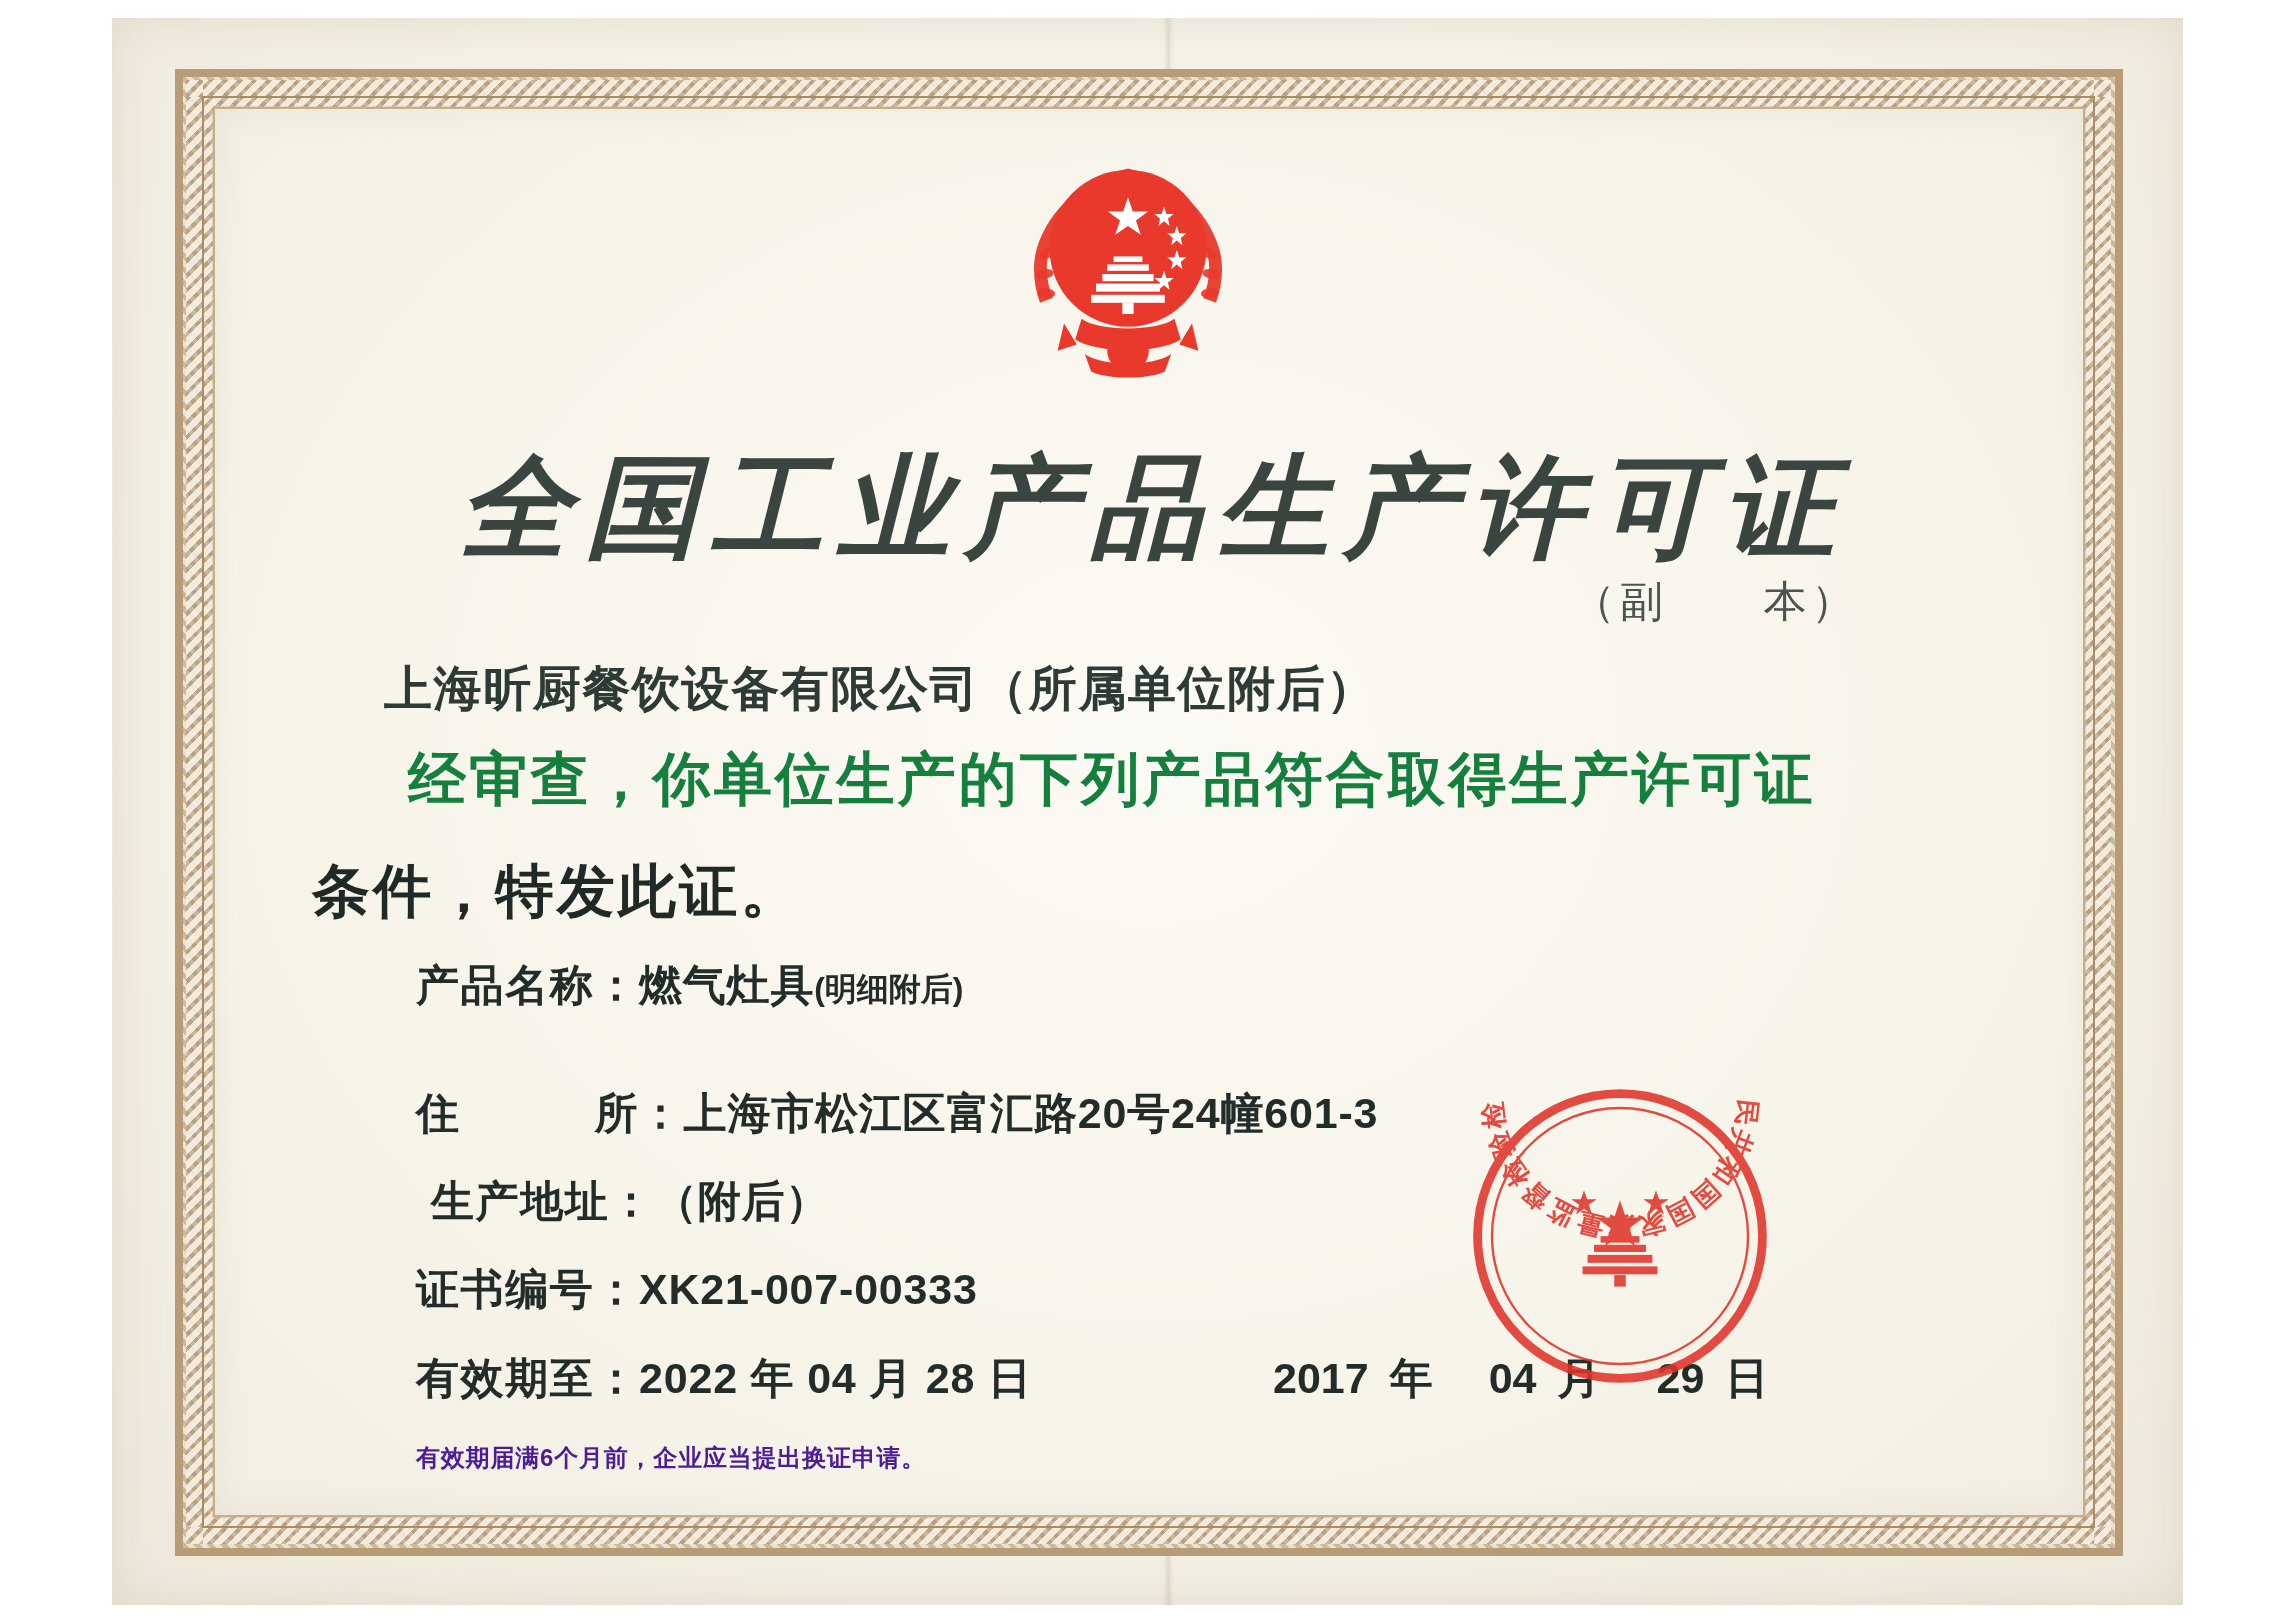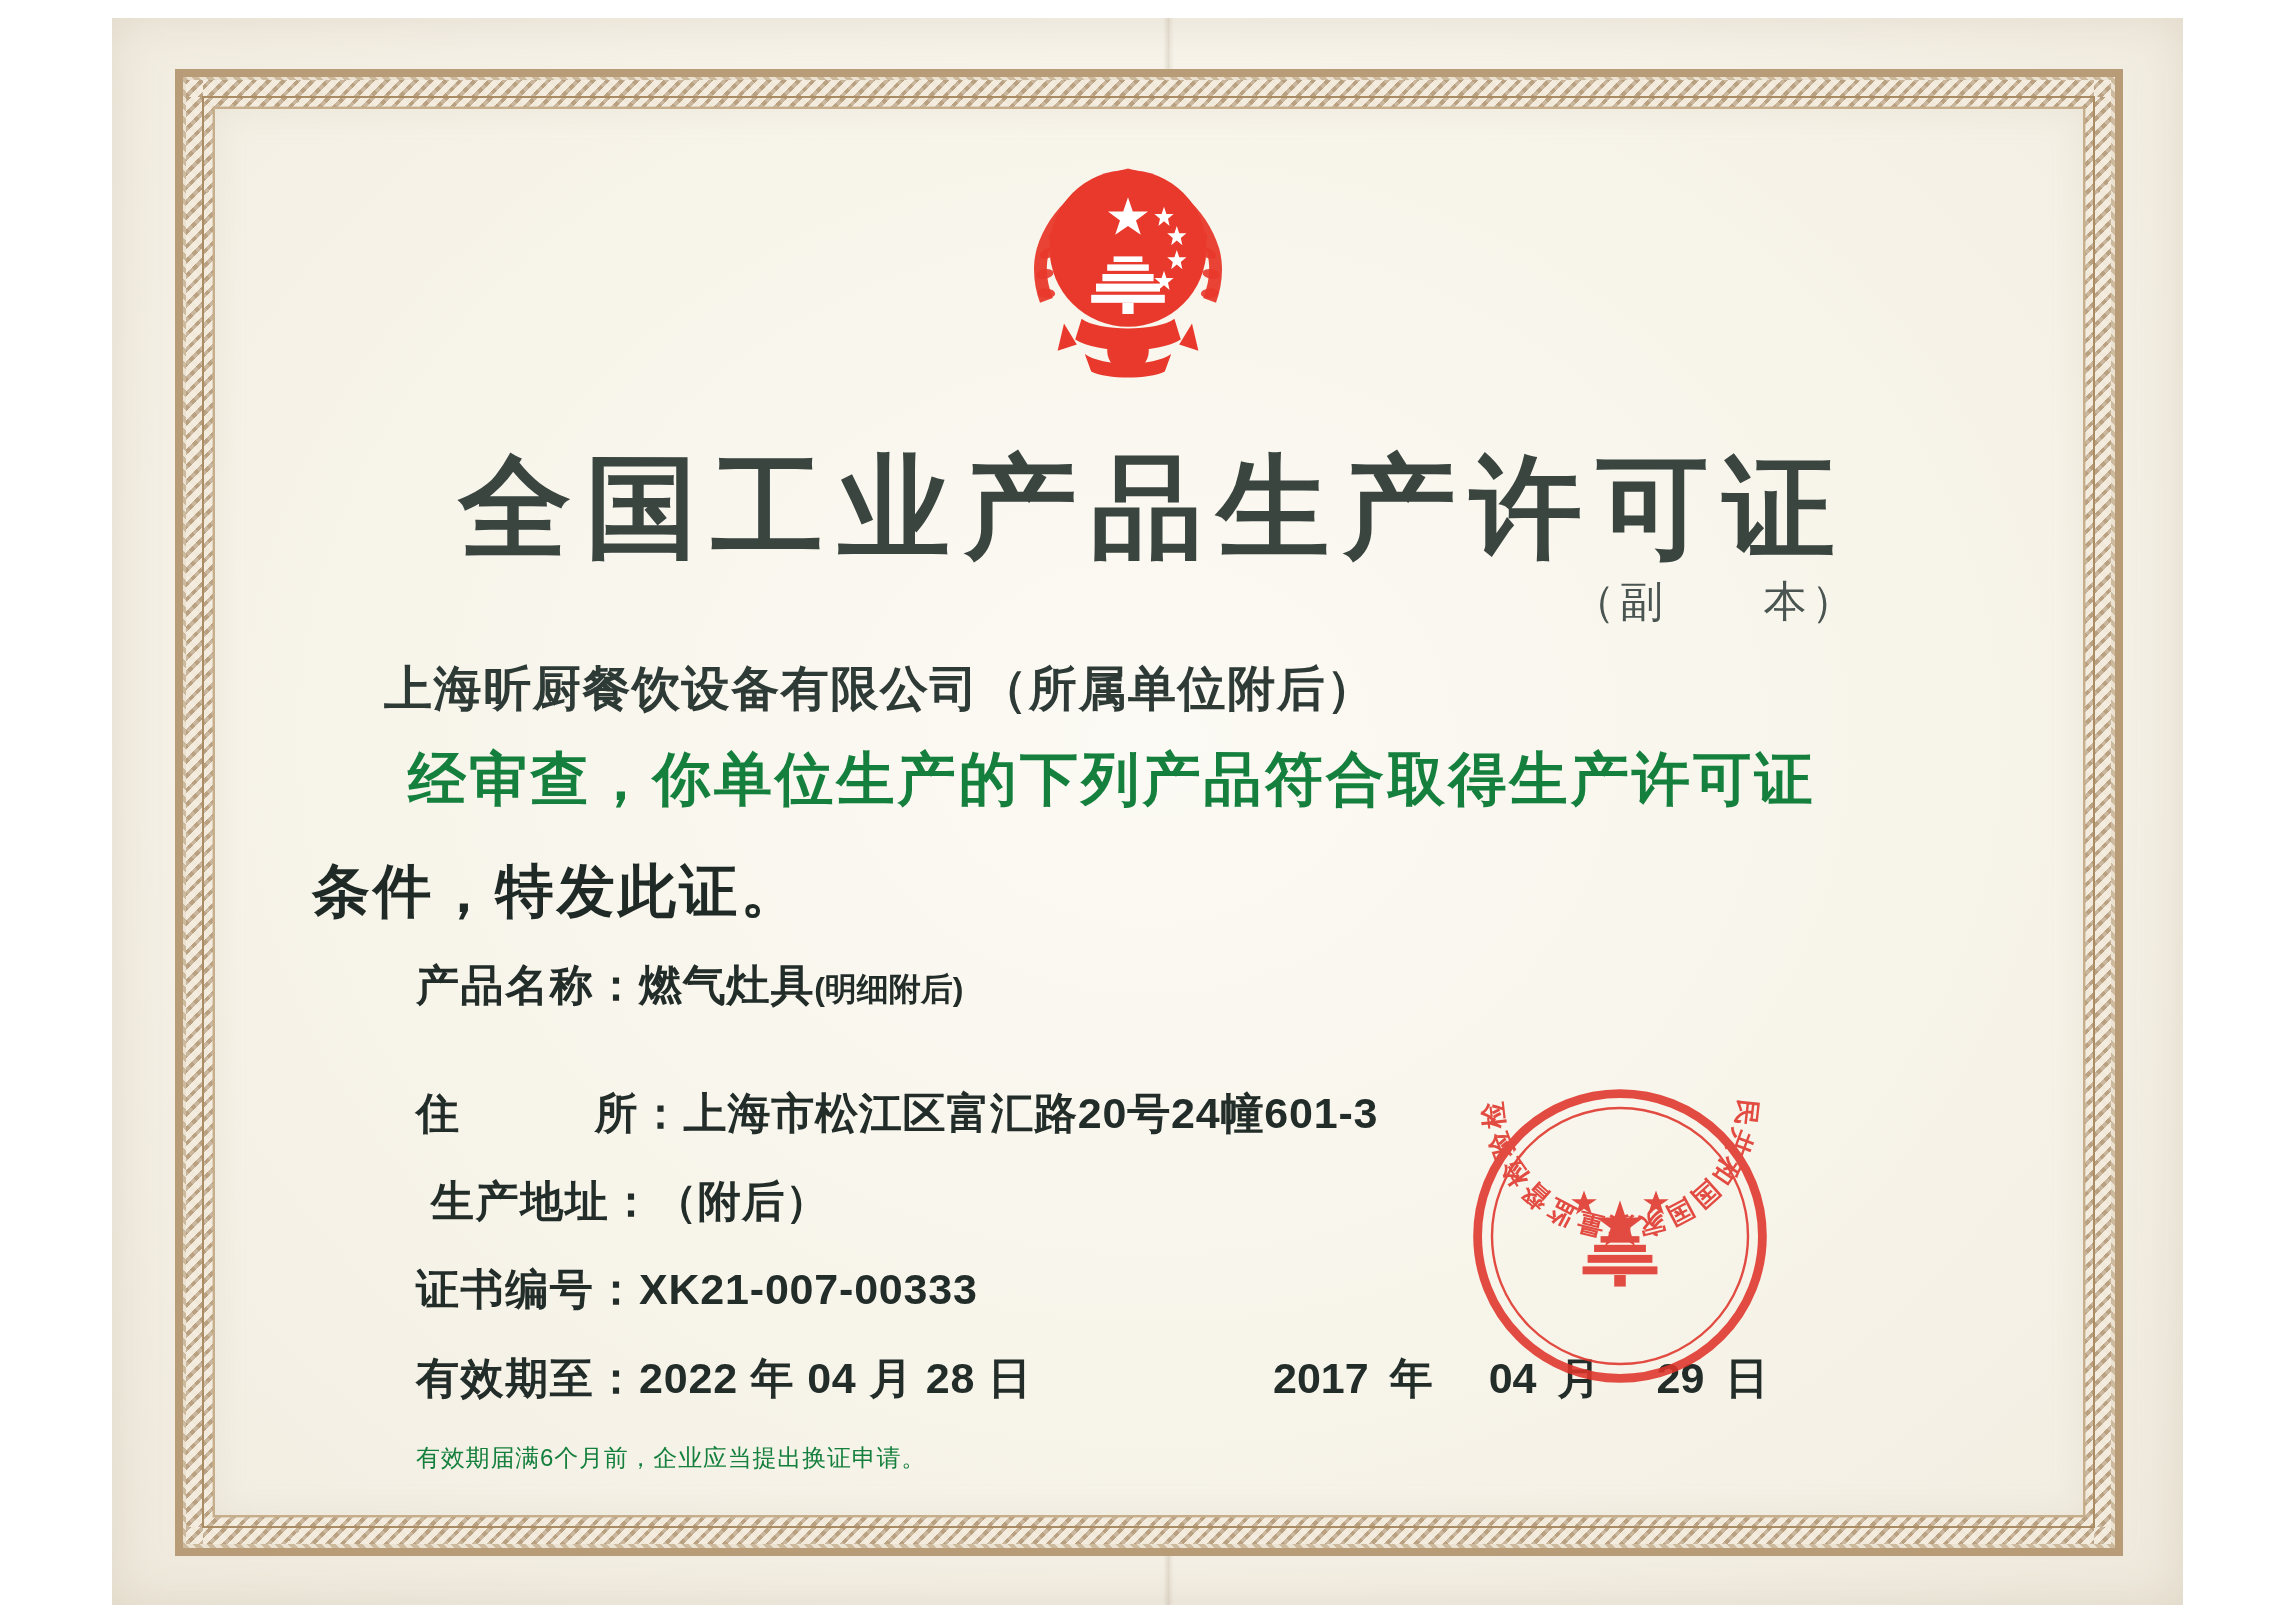--- a/index.html
+++ b/index.html
@@ -132,20 +132,21 @@
     left: 449px;
     top: 433px;
     width: 1410px;
     text-align: center;
     font-family: "Liberation Sans", "DejaVu Sans", sans-serif;
     font-size: 112px;
     font-weight: 700;
     letter-spacing: 14.4px;
     color: #3a4540;
     white-space: nowrap;
+    font-style: italic;
   }
   .title-sub {
     position: absolute;
     left: 449px;
     top: 573px;
     width: 1410px;
     text-align: right;
     font-size: 43px;
     letter-spacing: 4.8px;
     color: #4a5450;
@@ -226,22 +227,22 @@
   }
   .issue-date span { display: inline-block; }
   .gap-s { width: 21px; display: inline-block; }
   .gap-m { width: 56px; display: inline-block; }
 
   .footnote {
     position: absolute;
     left: 416px;
     top: 1442px;
     font-size: 24px;
-    font-weight: 400;
-    color: #15803d;
+    font-weight: 700;
+    color: #4c1d95;
     font-family: "Liberation Sans", "DejaVu Sans", sans-serif;
     letter-spacing: 0.8px;
     white-space: nowrap;
   }
 
   
   .seal {
     position: absolute;
     left: 1472px;
     top: 1088px;

